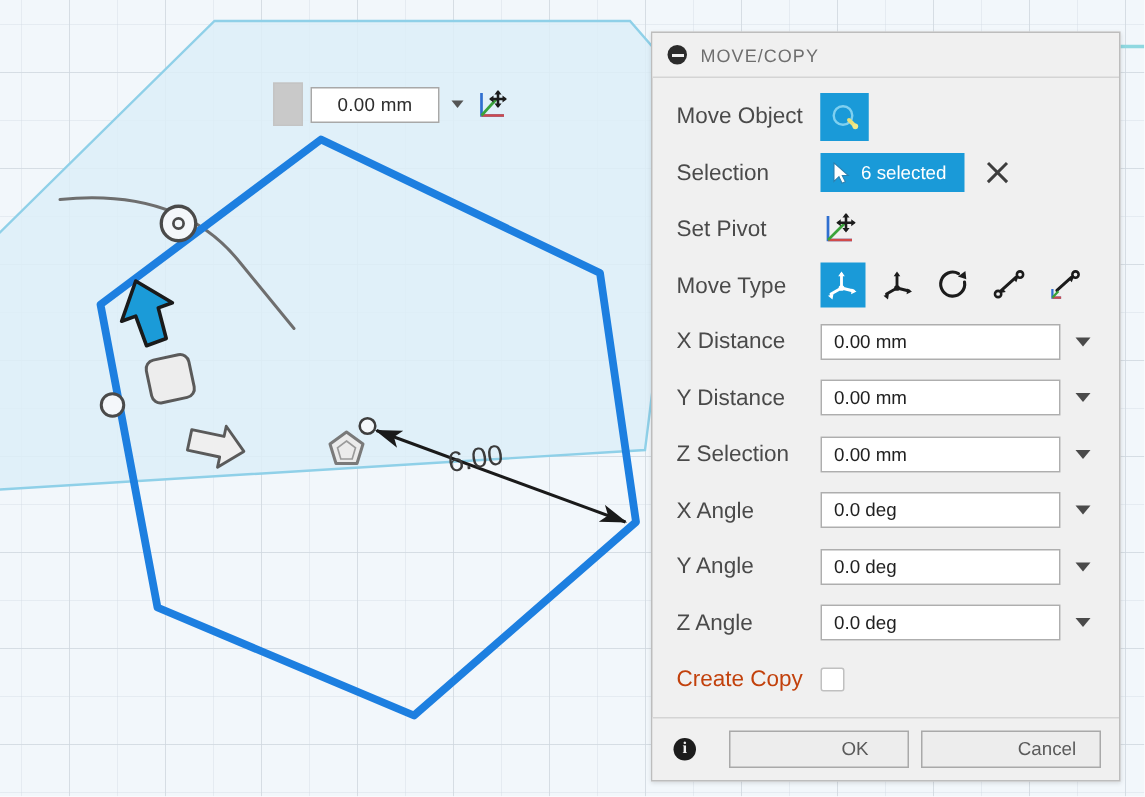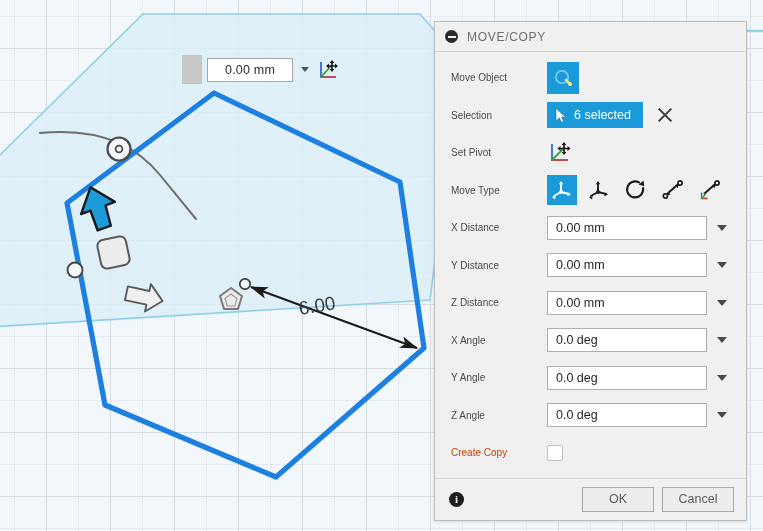--- a/index.html
+++ b/index.html
@@ -125,21 +125,21 @@
   }
   .row {
     display: flex;
     align-items: center;
     height: 37.5px;
     padding: 0 12px 0 16px;
   }
   .row-label {
     width: 96px;
     flex: none;
-    font-size: 10px;
+    font-size: 15px;
     color: #4a4a4a;
   }
   .row-label.disabled { color: #c2410c; }
 
   
   .blue-btn {
     width: 30px; height: 30px;
     background: #1a9ad8;
     border: 1px solid #1a9ad8;
     display: flex;
@@ -252,20 +252,21 @@
     border: 1px solid #a9a9a9;
     background: #ededed;
     font-size: 12.5px;
     color: #5a5a5a;
     display: flex;
     align-items: center;
     justify-content: center;
     cursor: pointer;
     margin-left: 8px;
     font-family: "Liberation Sans", sans-serif;
+    padding-left: 48px;
   }
 </style>
 </head>
 <body>
 
 <div id="app">
 
   <div id="canvas"></div>
   <div id="canvas-fine"></div>
 
@@ -444,21 +445,21 @@
             </div>
           </div>
           <div class="row">
             <div class="row-label">Y Distance</div>
             <div class="field-wrap">
               <input class="field" type="text" placeholder="0.00 mm" value="0.00 mm" style="">
               <div class="field-caret"></div>
             </div>
           </div>
           <div class="row">
-            <div class="row-label">Z Distance</div>
+            <div class="row-label">Z Selection</div>
             <div class="field-wrap">
               <input class="field" type="text" placeholder="0.00 mm" value="0.00 mm" style="">
               <div class="field-caret"></div>
             </div>
           </div>
           <div class="row">
             <div class="row-label">X Angle</div>
             <div class="field-wrap">
               <input class="field" type="text" placeholder="0.0 deg" value="0.0 deg" style="">
               <div class="field-caret"></div>

